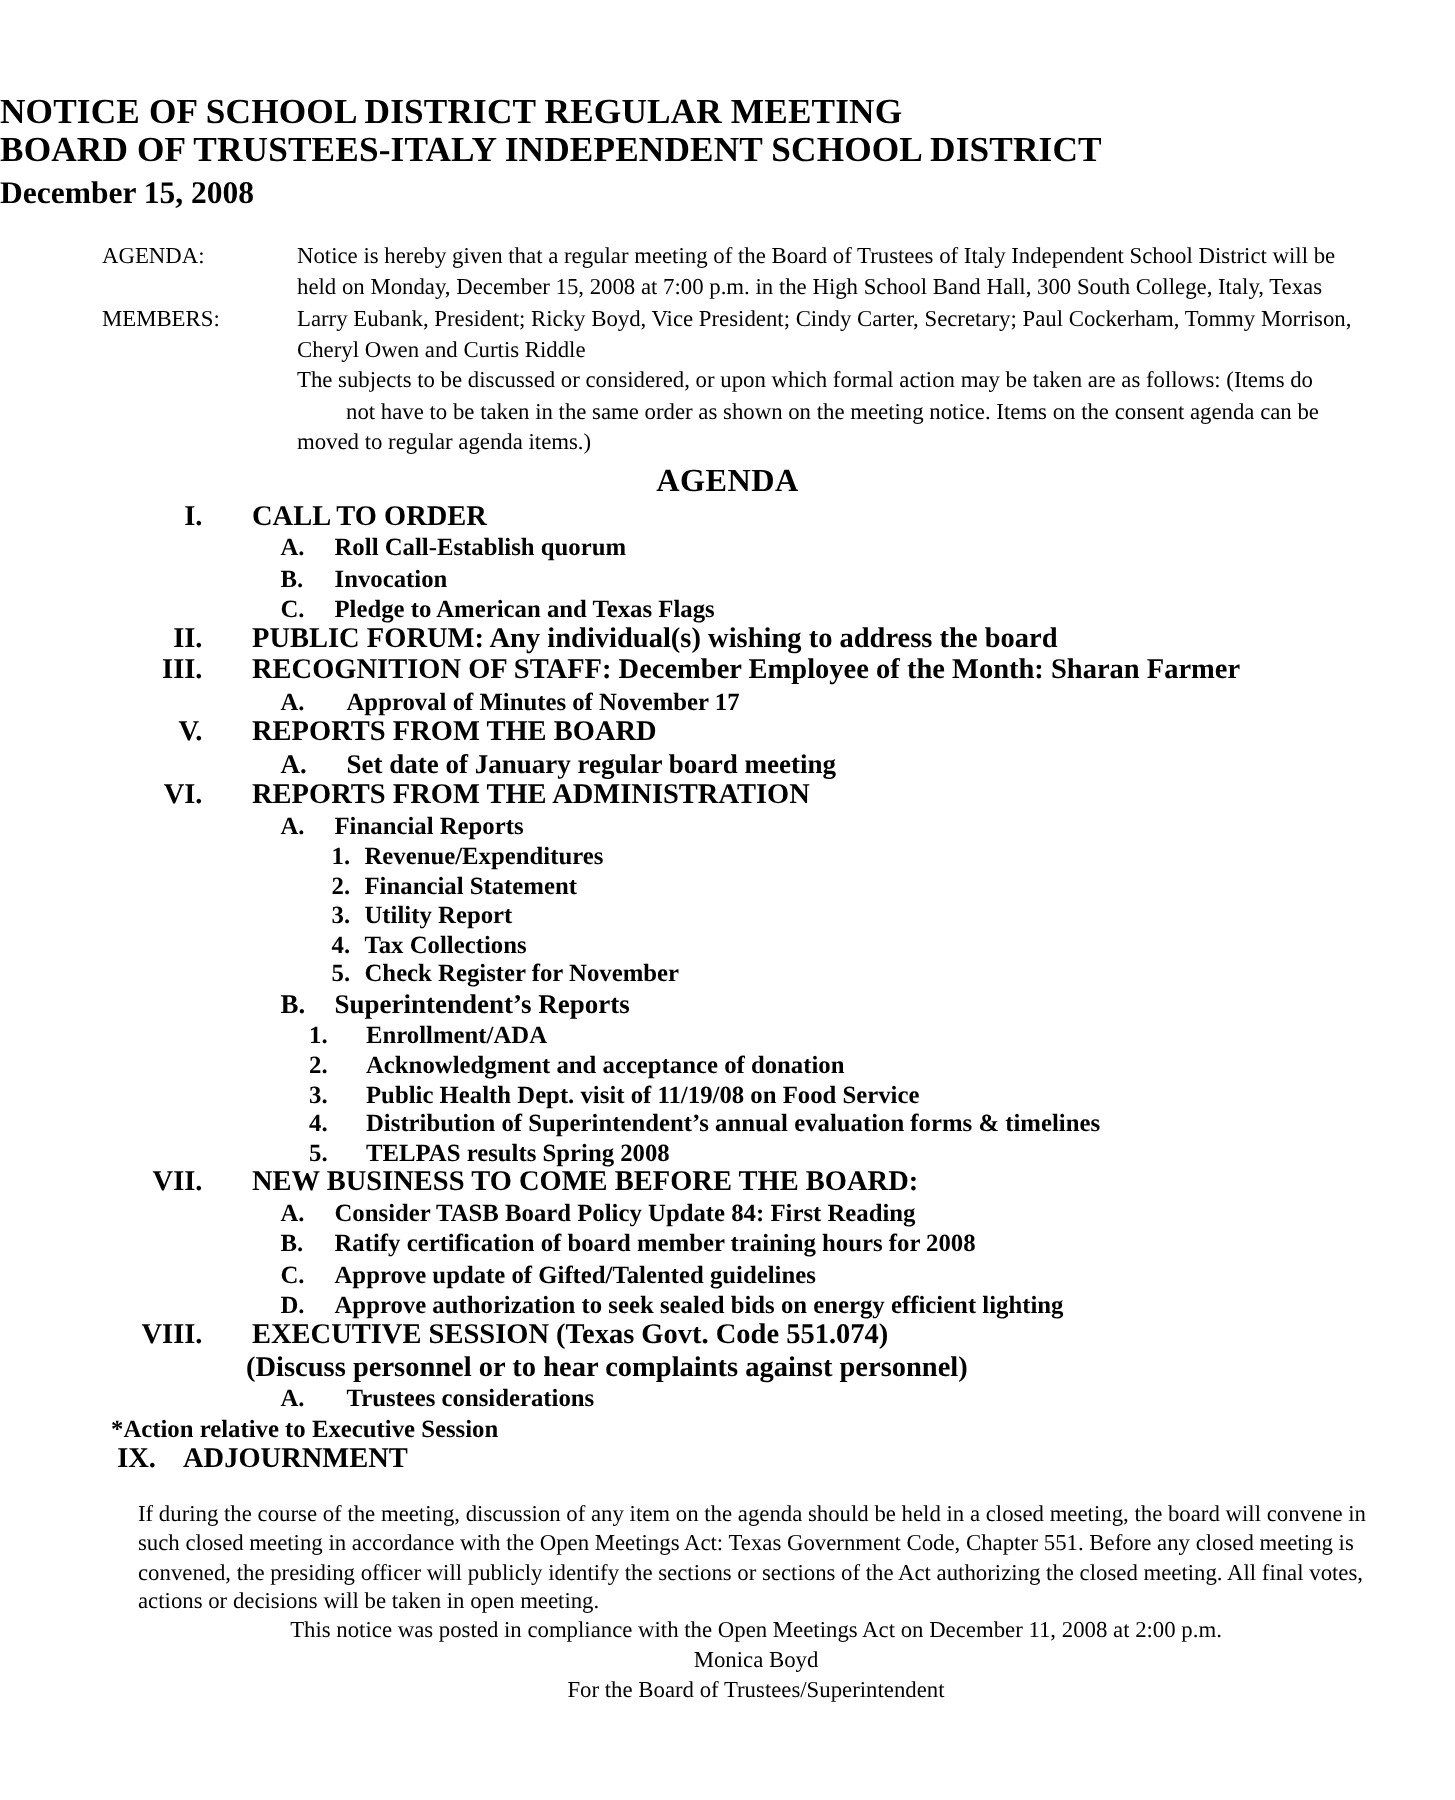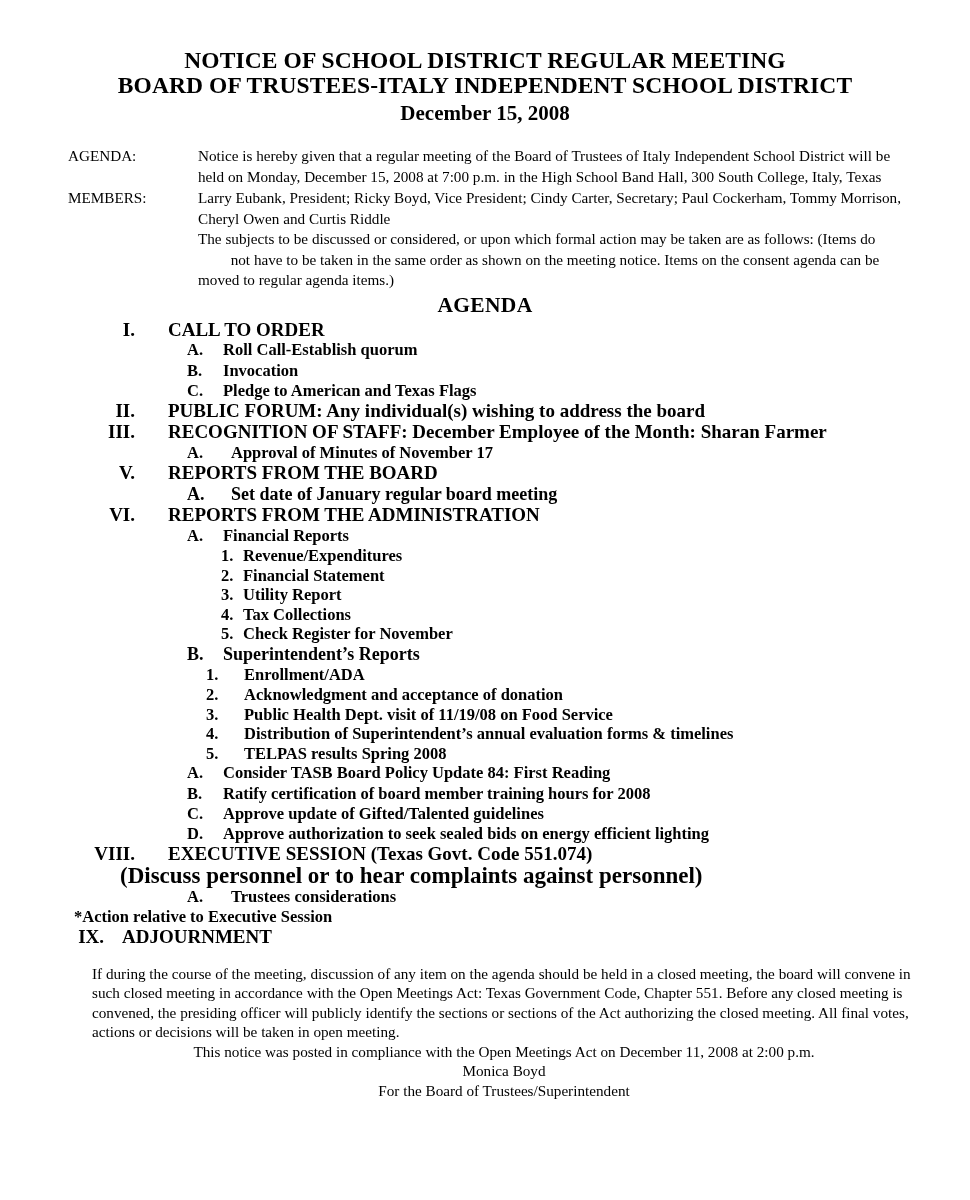--- a/index.html
+++ b/index.html
@@ -18,22 +18,23 @@
   .page {
     width: 970px;
     height: 1200px;
     box-sizing: border-box;
     padding: 0;
     position: relative;
   }
 
   
   .title-block {
-    text-align: center;
+    text-align: left;
     padding-top: 48px;
+    margin-top: 15px;
   }
   .title-line-1,
   .title-line-2 {
     font-size: 23.5px;
     font-weight: bold;
     line-height: 25px;
     letter-spacing: 0.1px;
   }
   .title-line-3 {
     font-size: 21px;
@@ -163,24 +164,25 @@
     width: 20px;
     flex: 0 0 20px;
     padding-left: 206px;
   }
   .lvl-num.wide .txt {
     padding-left: 18px;
   }
 
   
   .sub-line {
-    font-size: 23px;
+    font-size: 19px;
     font-weight: bold;
     line-height: 21.5px;
     padding-left: 120px;
+    margin-left: 44px;
   }
   .star-line {
     font-size: 16.5px;
     font-weight: bold;
     line-height: 20.4px;
     padding-left: 74px;
   }
 
   
   .footer {
@@ -319,20 +321,24 @@
     </div>
     <div class="row lvl-num wide">
       <div class="marker">4.</div>
       <div class="txt">Distribution of Superintendent’s annual evaluation forms &amp; timelines</div>
     </div>
     <div class="row lvl-num wide">
       <div class="marker">5.</div>
       <div class="txt">TELPAS results Spring 2008</div>
     </div>
 
+    <div class="row lvl-roman">
+      <div class="marker">VII.</div>
+      <div class="txt">NEW BUSINESS TO COME BEFORE THE BOARD:</div>
+    </div>
     <div class="row lvl-letter">
       <div class="marker">A.</div>
       <div class="txt">Consider TASB Board Policy Update 84:  First Reading</div>
     </div>
     <div class="row lvl-letter">
       <div class="marker">B.</div>
       <div class="txt">Ratify certification of board member training hours for 2008</div>
     </div>
     <div class="row lvl-letter">
       <div class="marker">C.</div>

